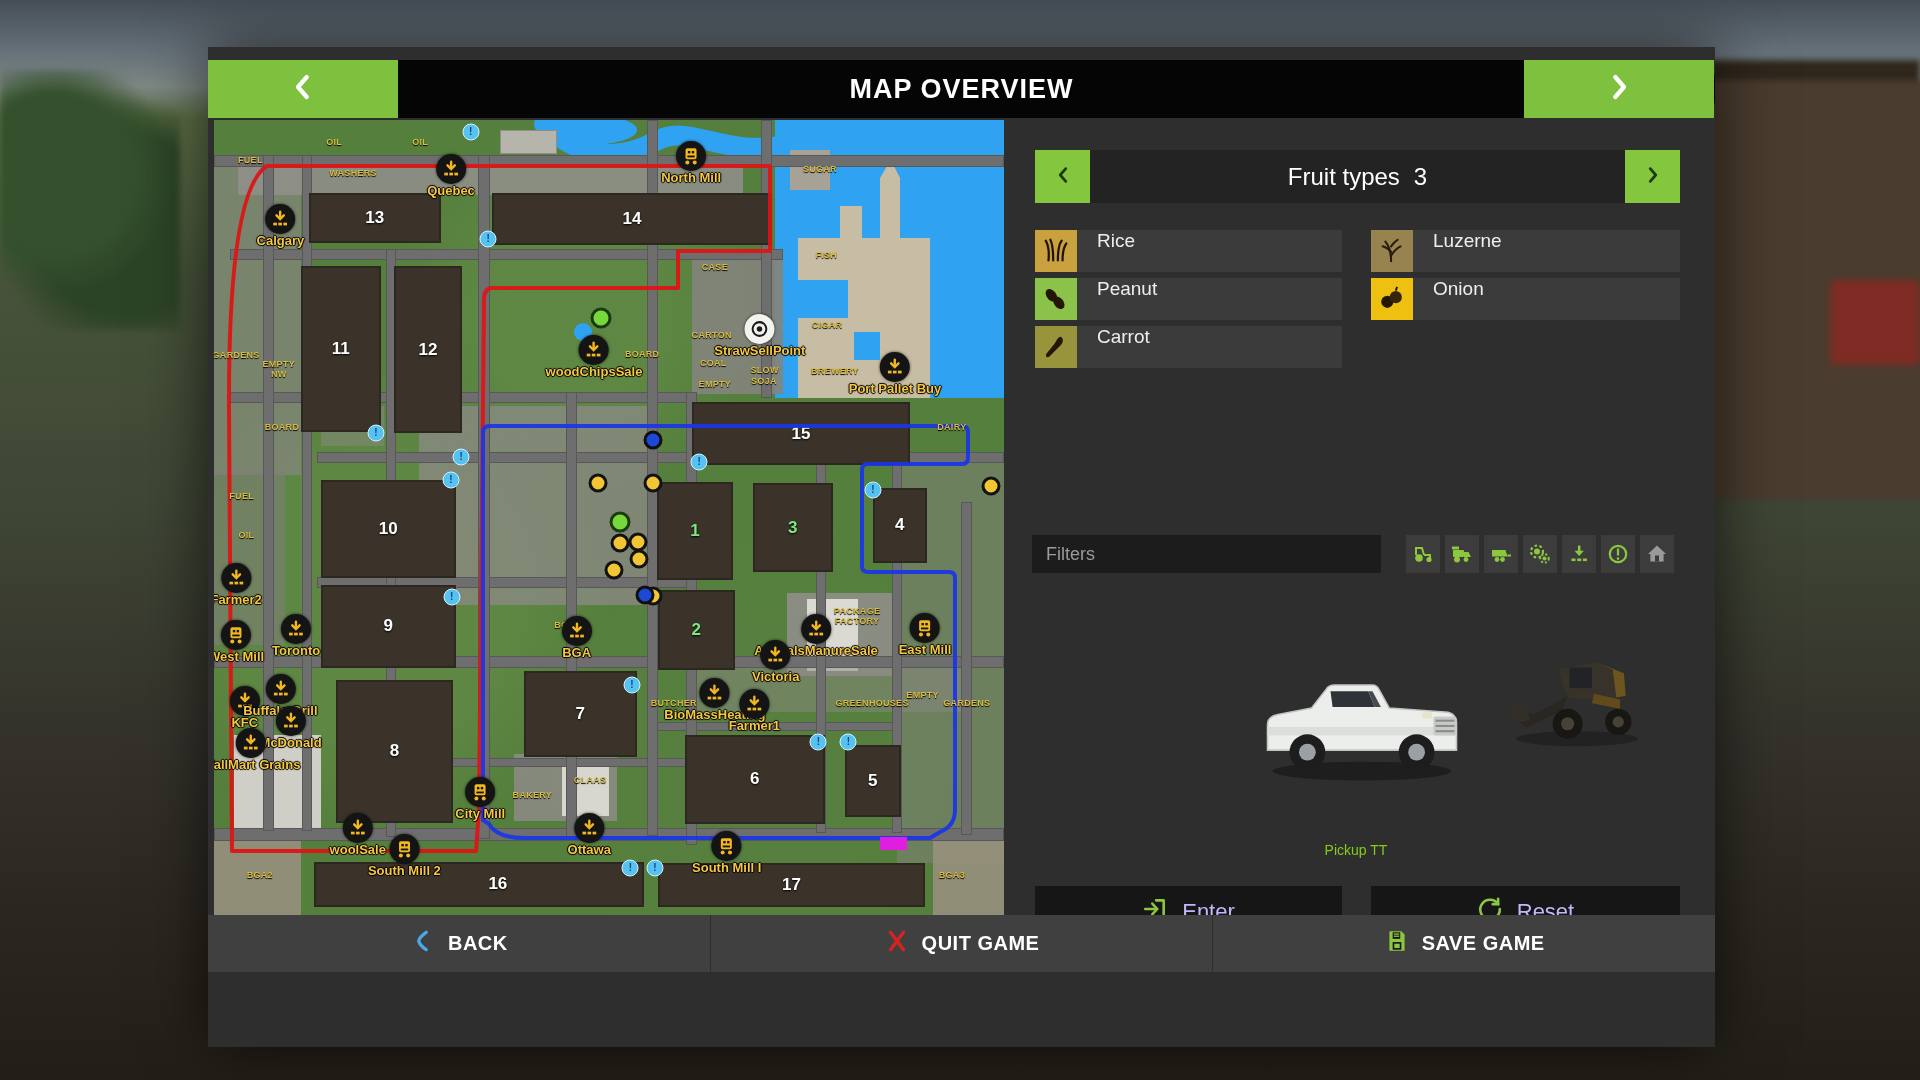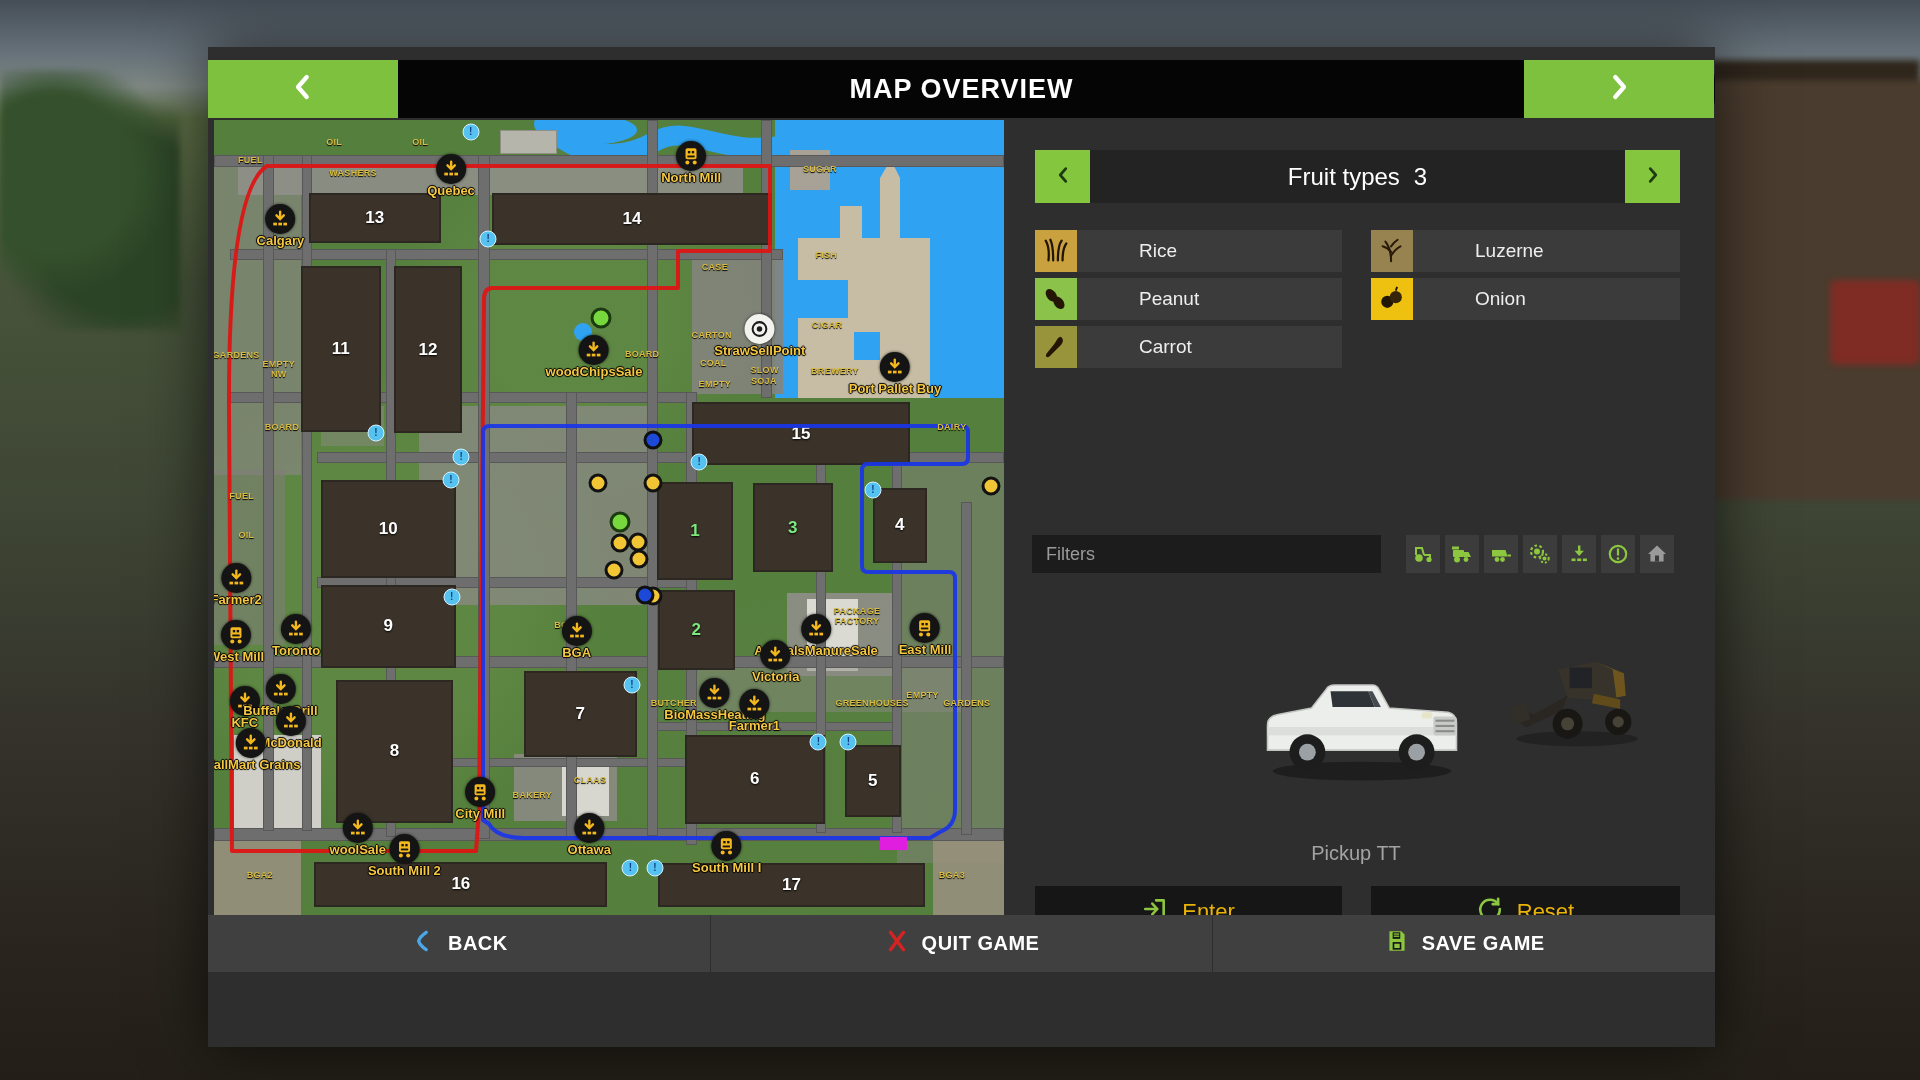--- a/index.html
+++ b/index.html
@@ -58,38 +58,38 @@
   .hl-block{position:absolute;z-index:6;background:#e01ee0;}
   .map-sign{position:absolute;z-index:6;background:#b5b5ab;border:1px solid #8f8f85;}
   
   .fruit-nav{position:absolute;width:55px;height:53px;background:#84c63e;display:flex;
     align-items:center;justify-content:center;cursor:pointer;}
   .fruit-nav.prev{left:827px;top:103px;} .fruit-nav.next{left:1417px;top:103px;}
   .fruit-titlebar{position:absolute;left:882px;top:103px;width:535px;height:53px;background:#232323;
     color:#fff;font-size:24px;display:flex;align-items:center;justify-content:center;gap:14px;}
   .fruit-col{position:absolute;top:183px;width:307px;display:flex;flex-direction:column;gap:6px;}
   .fruit-col.c0{left:827px;} .fruit-col.c1{left:1163px;width:309px;}
-  .fruit-row{height:42px;background:#3b3b3b;display:flex;align-items:center;gap:42px;}
+  .fruit-row{height:42px;background:#3b3b3b;display:flex;align-items:flex-start;}
   .fruit-icon{width:42px;height:42px;flex:0 0 42px;display:flex;align-items:center;justify-content:center;}
   .fruit-icon svg{width:30px;height:30px;}
   .fruit-name{color:#eee;font-size:19px;margin-left:20px;}
   .filters-bar{position:absolute;left:824px;top:488px;height:38px;width:648px;}
   .filters-input{position:absolute;left:0;top:0;width:349px;height:38px;background:#1c1c1c;
     color:#9a9a9a;font-size:18px;display:flex;align-items:center;padding-left:14px;box-sizing:border-box;}
   .filter-btns{position:absolute;left:374px;top:0;display:flex;gap:5px;}
   .filter-btn{width:34px;height:38px;background:#3c3c3c;display:flex;align-items:center;
     justify-content:center;cursor:pointer;color:#8dc63f;}
   .filter-btn.inactive{color:#9a9a9a;}
   .filter-btn svg{width:24px;height:24px;}
   .vehicle-stage{position:absolute;left:824px;top:560px;width:648px;height:230px;}
   .pickup-img{position:absolute;left:225px;top:45px;width:210px;height:150px;}
   .loader-img{position:absolute;left:470px;top:28px;width:150px;height:125px;opacity:.85;}
   .vehicle-name{position:absolute;left:824px;top:795px;width:648px;text-align:center;
-    color:#a3a3a3;font-size:20px;}
-  .v-btn{position:absolute;top:839px;height:51px;background:#161616;color:#eab308;font-size:22px;
+    color:#84cc16;font-size:14px;}
+  .v-btn{position:absolute;top:839px;height:51px;background:#161616;color:#c4b5fd;font-size:22px;
     display:flex;align-items:center;justify-content:center;gap:14px;cursor:pointer;}
   .v-btn svg{width:26px;height:26px;}
   .v-btn.enter{left:827px;width:307px;} .v-btn.reset{left:1163px;width:309px;}
   
   .pagination{position:absolute;left:0;top:874px;width:1507px;height:35px;background:#3f3f3f;
     display:flex;align-items:center;justify-content:center;gap:23px;}
   .dot{width:10px;height:10px;border-radius:50%;background:#e8e8e8;cursor:pointer;}
   .dot.active{background:#8dc63f;}
   .footer{position:absolute;left:0;top:868px;width:1507px;height:57px;background:#404040;display:flex;}
   .f-btn{flex:1;display:flex;align-items:center;justify-content:center;gap:12px;color:#fff;
@@ -217,21 +217,21 @@
       </div>
       <div class="field" style="left: 39.2%; top: 69.3%; width: 14.3%; height: 10.8%;">
         <span>7</span>
       </div>
       <div class="field" style="left: 59.6%; top: 77.4%; width: 17.7%; height: 11.1%;">
         <span>6</span>
       </div>
       <div class="field" style="left: 79.9%; top: 78.6%; width: 7%; height: 9.1%;">
         <span>5</span>
       </div>
-      <div class="field" style="left: 12.7%; top: 93.3%; width: 37.1%; height: 5.7%;">
+      <div class="field" style="left: 12.7%; top: 93.3%; width: 37.1%; height: 5.7%; padding-left: 37px;">
         <span>16</span>
       </div>
       <div class="field" style="left: 56.2%; top: 93.5%; width: 33.8%; height: 5.5%;">
         <span>17</span>
       </div>
       <div class="map-label" style="left: 4.6%; top: 5%;">FUEL</div>
       <div class="map-label" style="left: 15.2%; top: 2.8%;">OIL</div>
       <div class="map-label" style="left: 26.1%; top: 2.8%;">OIL</div>
       <div class="map-label" style="left: 17.6%; top: 6.7%;">WASHERS</div>
       <div class="map-label" style="left: 2.8%; top: 29.6%;">GARDENS</div>

